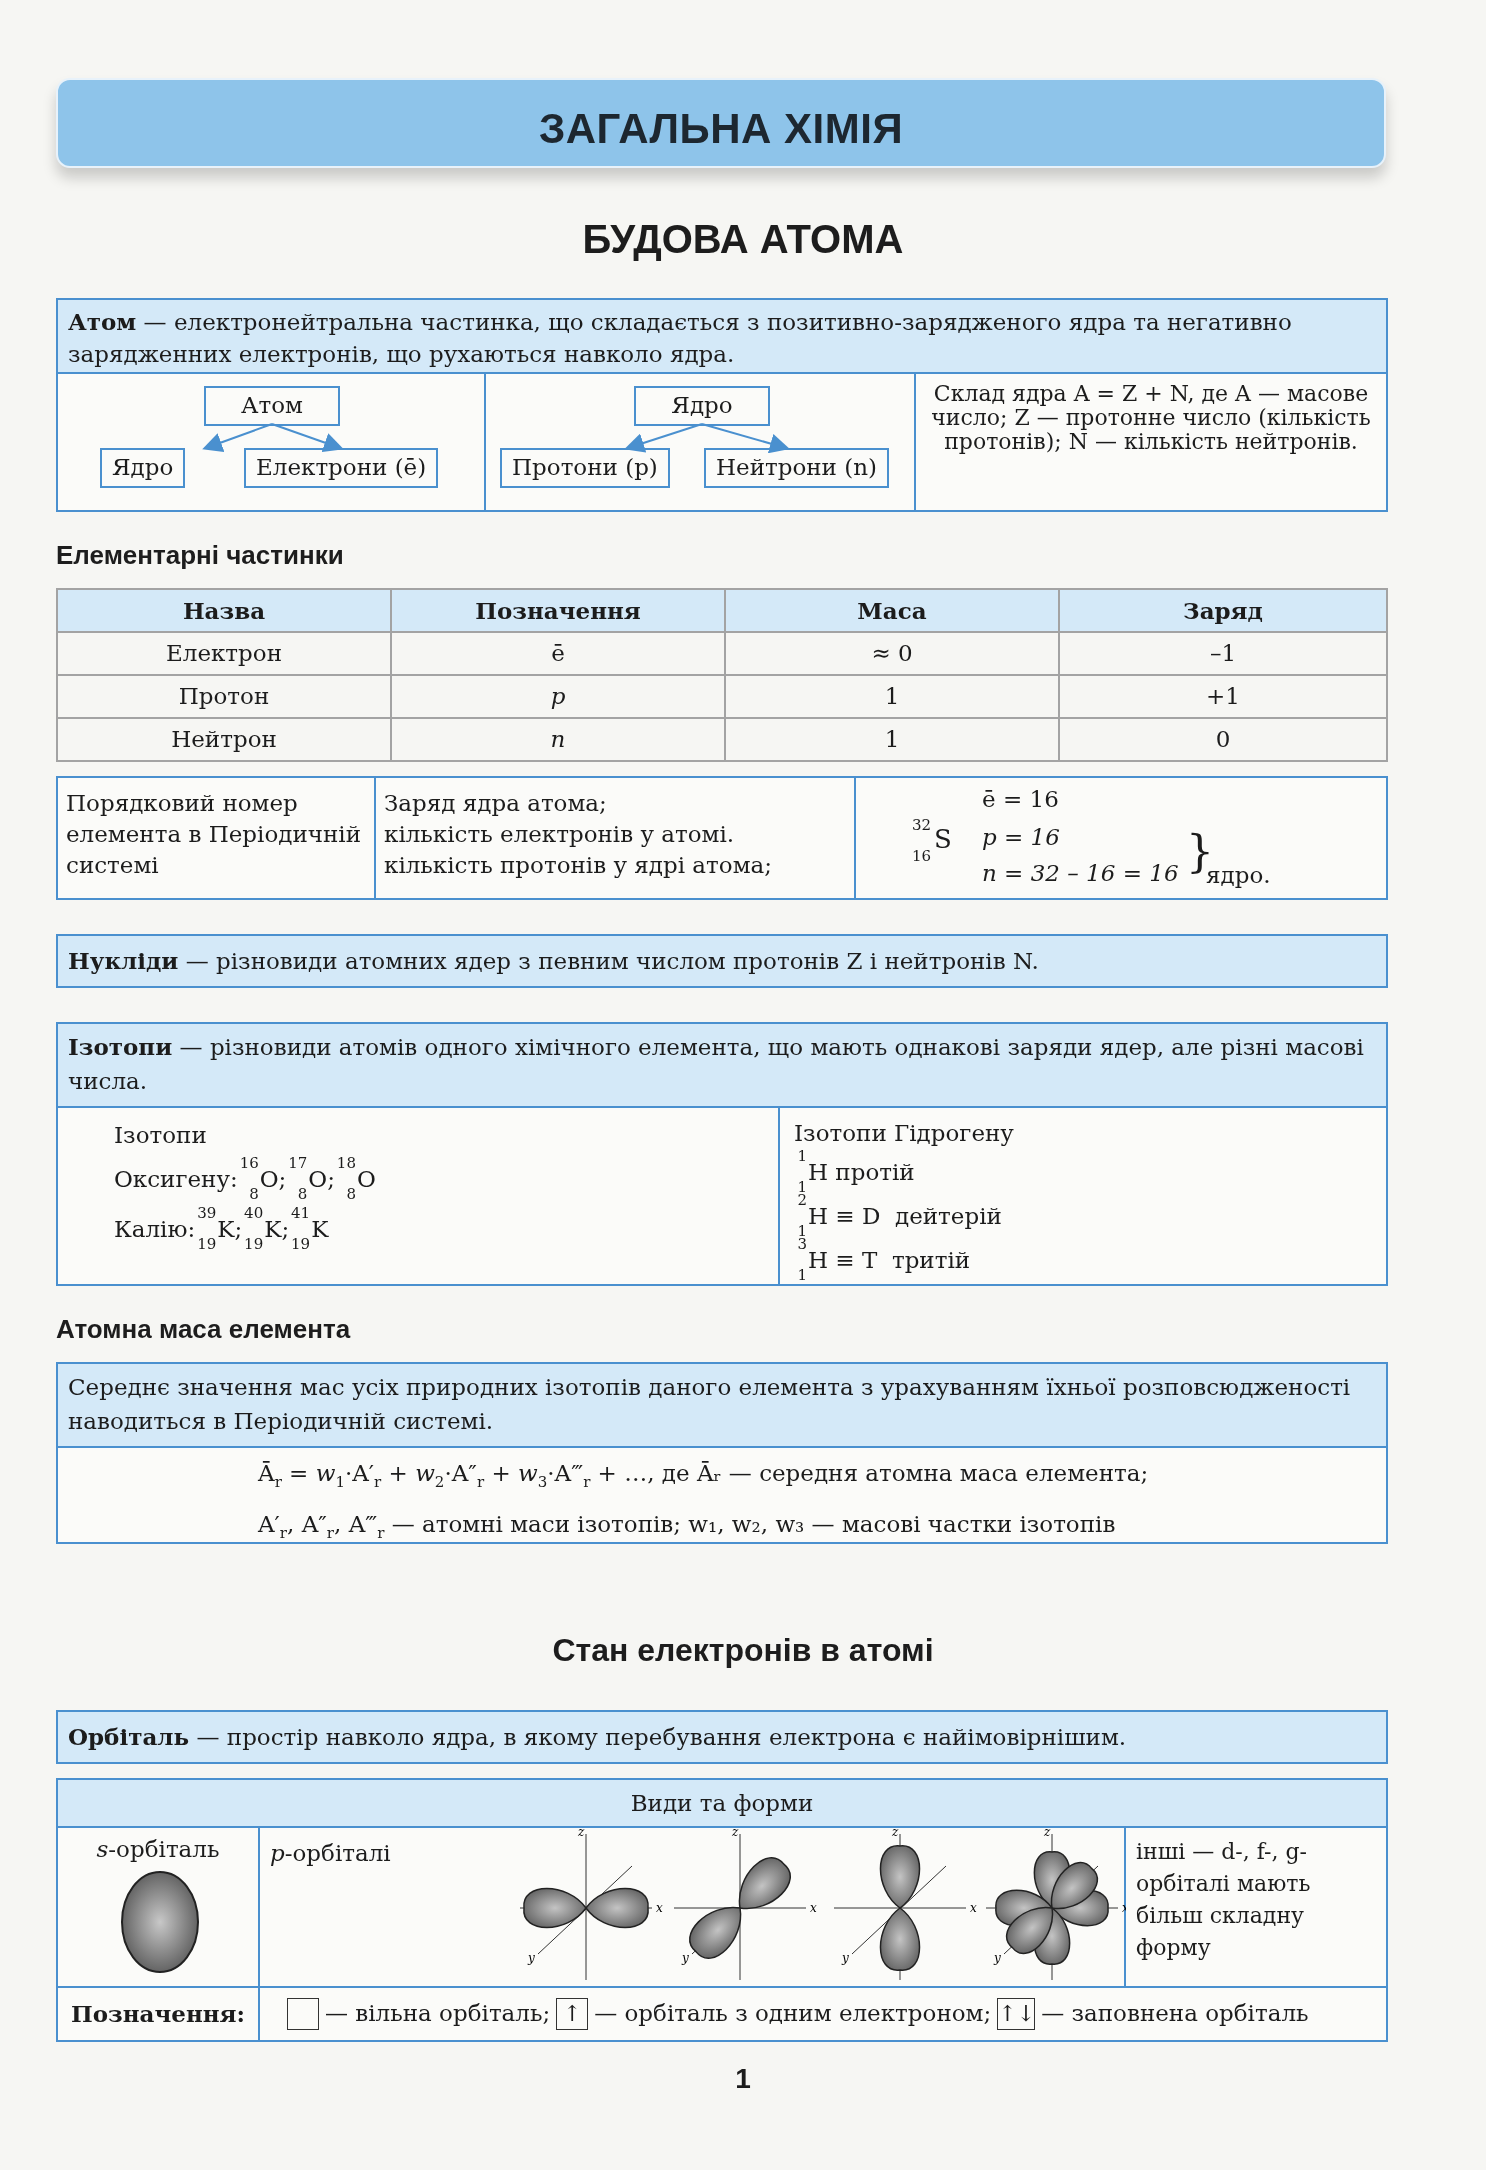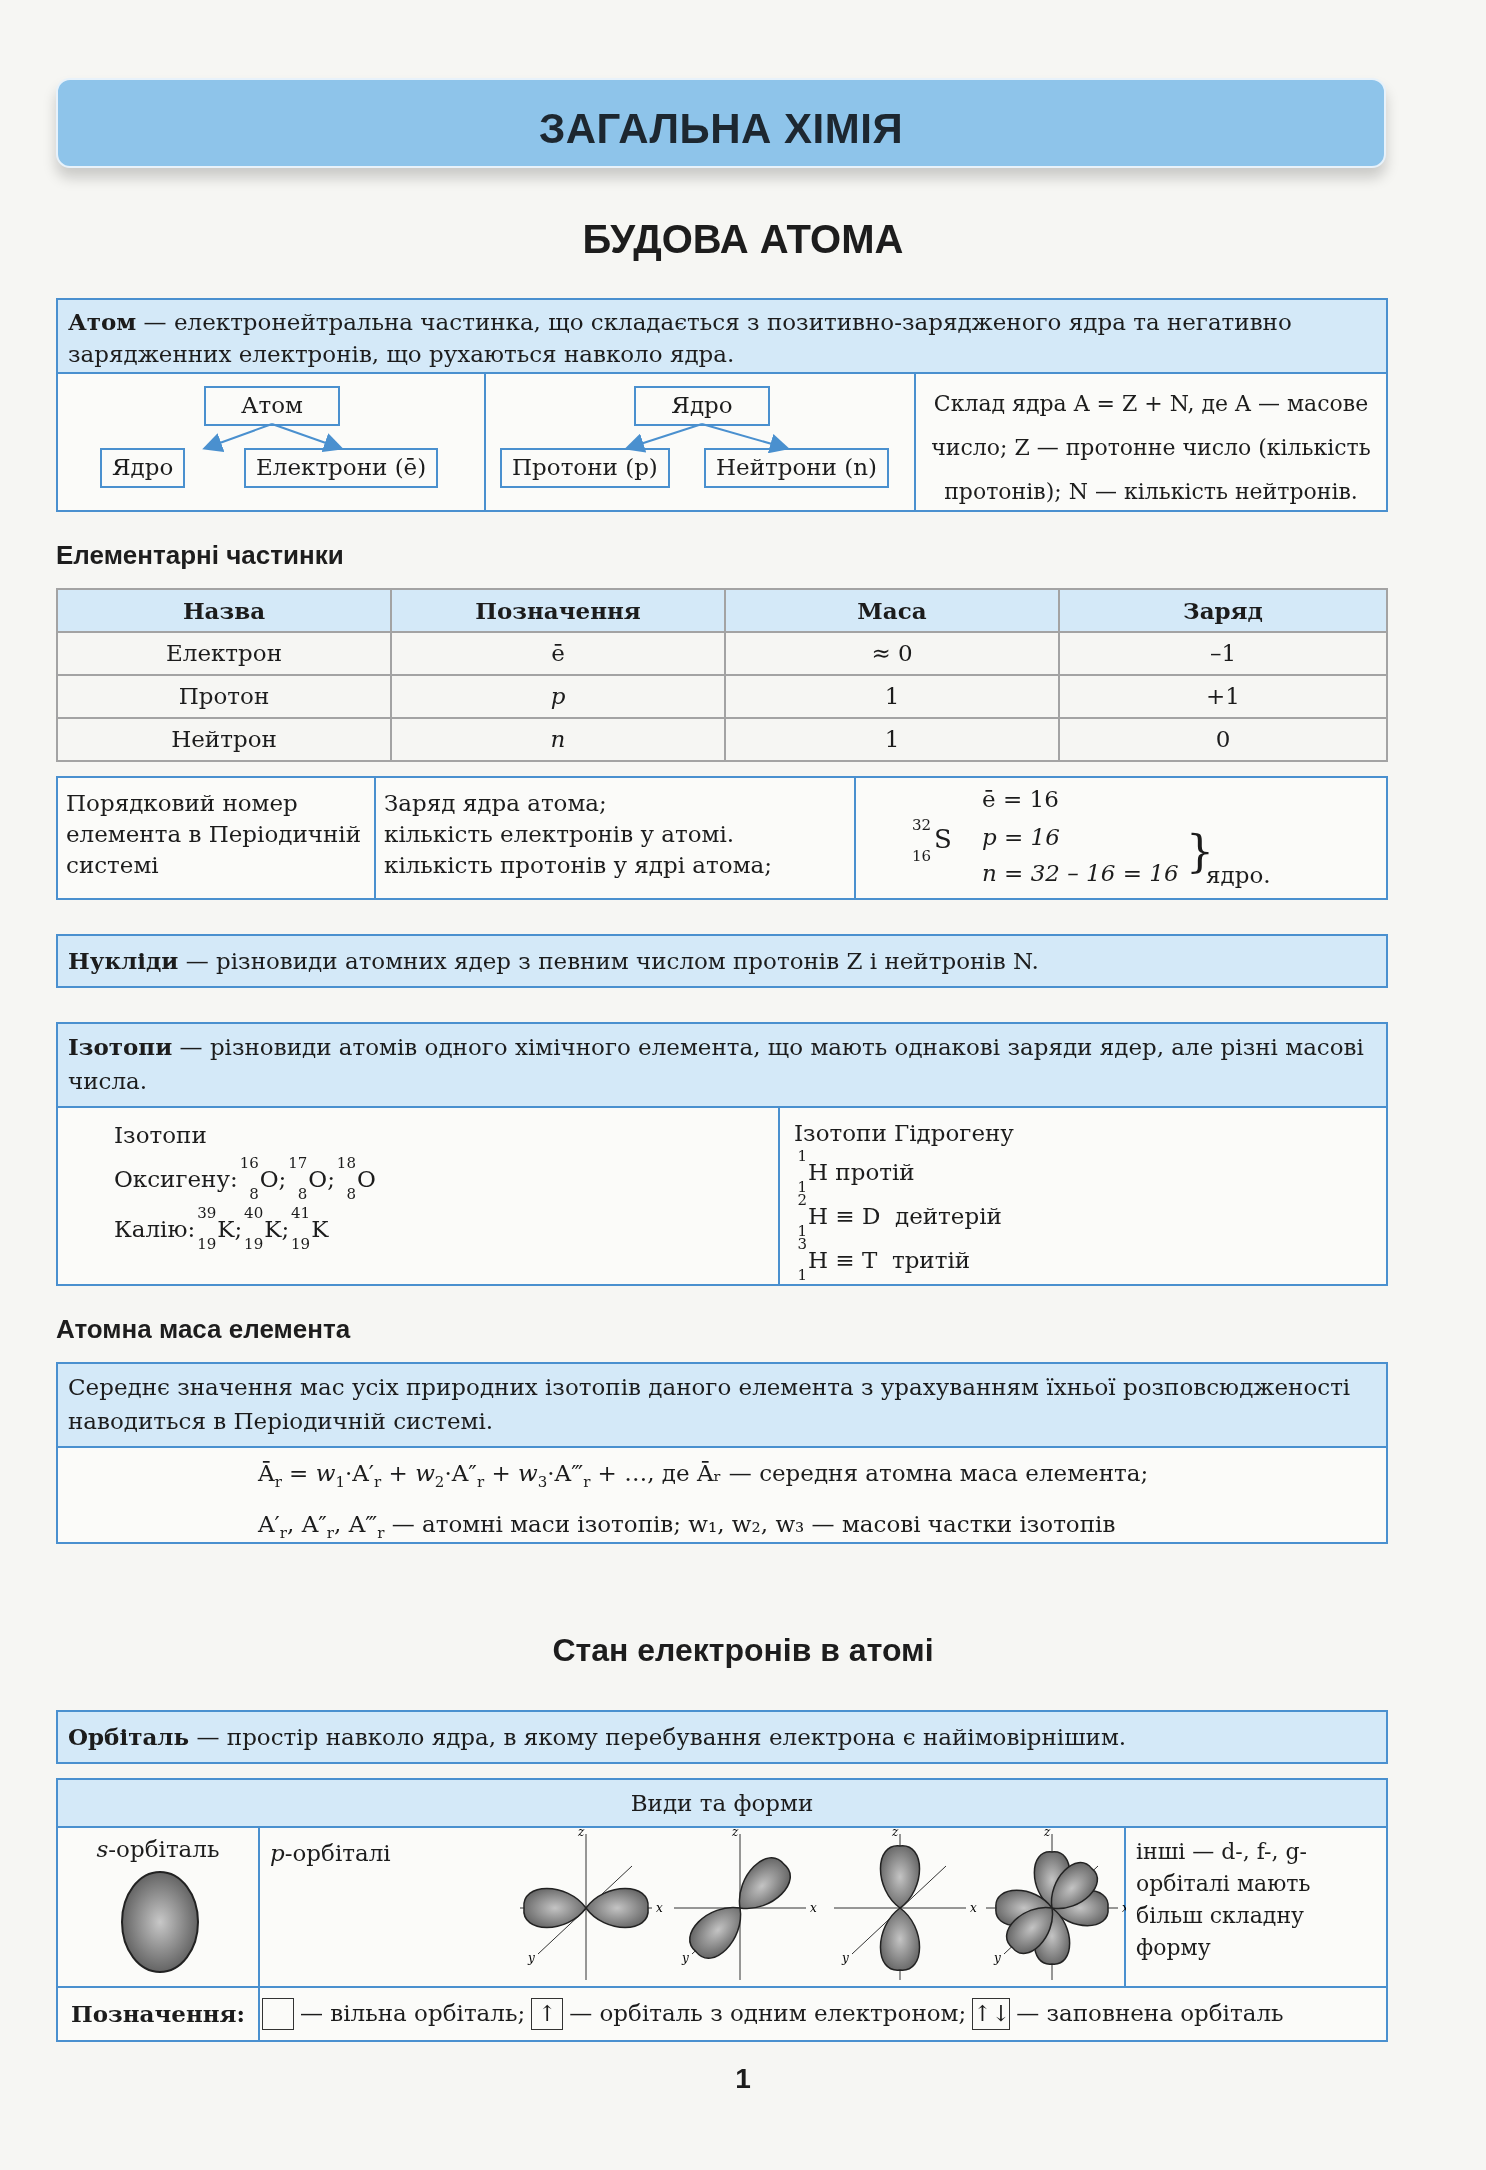--- a/index.html
+++ b/index.html
@@ -58,21 +58,21 @@
     </div>
     <div class="cell" style="width:430px; position:relative">
       <div class="diagbox" style="left:148px; top:12px; width:136px; text-align:center">Ядро</div>
       <div class="diagbox" style="left:14px; top:74px">Протони (p)</div>
       <div class="diagbox" style="left:218px; top:74px">Нейтрони (n)</div>
       <svg style="position:absolute;left:0;top:0" width="430" height="136">
         <line x1="216" y1="50" x2="142" y2="74" stroke="#4a90cf" stroke-width="2" marker-end="url(#ah)"></line>
         <line x1="216" y1="50" x2="300" y2="74" stroke="#4a90cf" stroke-width="2" marker-end="url(#ah)"></line>
       </svg>
     </div>
-    <div class="cell" style="flex:1; padding:8px 1px; text-align:center; line-height:44px; font-size:22px">Склад ядра A = Z + N, де A — масове число; Z — протонне число (кількість протонів); N — кількість нейтронів.</div>
+    <div class="cell" style="flex:1; padding:8px 1px; text-align:center; line-height:24px; font-size:22px">Склад ядра A = Z + N, де A — масове число; Z — протонне число (кількість протонів); N — кількість нейтронів.</div>
   </div>
 </div>
 
 <div class="h2" style="top:538px">Елементарні частинки</div>
 
 <div class="box" style="top:588px; border:none; background:transparent">
   <table class="tbl">
     <tbody>
         <tr>
       <th style="width:334px">Назва</th>
@@ -280,21 +280,21 @@
           <path d="M0,0 C16.8,-23.52 58.800000000000004,-23.52 56,0 C58.800000000000004,23.52 16.8,23.52 0,0 Z" fill="url(#lg)" stroke="#222" stroke-width="1.5" transform="translate(792,80) rotate(-180)"></path>
           <path d="M0,0 C16.8,-23.52 58.800000000000004,-23.52 56,0 C58.800000000000004,23.52 16.8,23.52 0,0 Z" fill="url(#lg)" stroke="#222" stroke-width="1.5" transform="translate(792,80) rotate(-270)"></path>
           <path d="M0,0 C16.8,-23.52 58.800000000000004,-23.52 56,0 C58.800000000000004,23.52 16.8,23.52 0,0 Z" fill="url(#lg)" stroke="#222" stroke-width="1.5" transform="translate(792,80) rotate(-45)"></path>
           <path d="M0,0 C16.8,-23.52 58.800000000000004,-23.52 56,0 C58.800000000000004,23.52 16.8,23.52 0,0 Z" fill="url(#lg)" stroke="#222" stroke-width="1.5" transform="translate(792,80) rotate(-225)"></path>
         </svg>
     </div>
     <div class="cell" style="flex:1; padding:8px 10px; line-height:32px; font-size:22px">інші — d-, f-, g-орбіталі мають більш складну форму</div>
   </div>
   <div class="row" style="height:52px; align-items:center">
     <div style="width:202px; border-right:2px solid #4a90cf; height:100%; display:flex; align-items:center; justify-content:center" class="b">Позначення:</div>
-    <div style="padding-left:2px; display:flex; align-items:center; gap:6px">
+    <div style="padding-left:27px; display:flex; align-items:center; gap:6px">
       <span class="orb-box"></span>
       <span>— вільна орбіталь;</span>
       <span class="orb-box">↑</span>
       <span>— орбіталь з одним електроном;</span>
       <span class="orb-box" style="width:38px">↑↓</span>
       <span>— заповнена орбіталь</span>
     </div>
   </div>
 </div>
 

